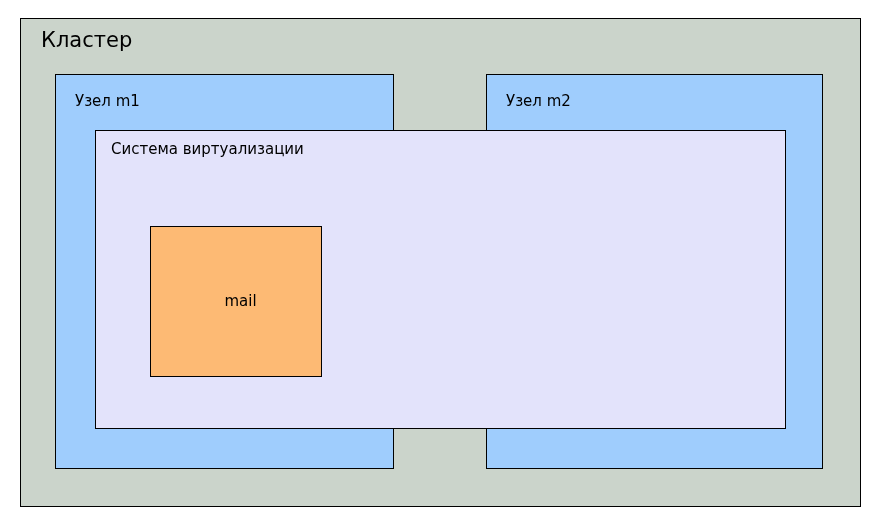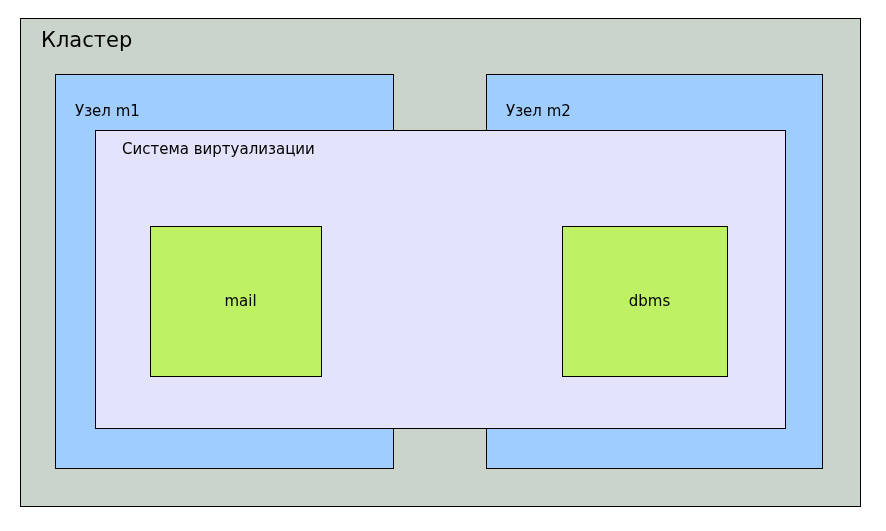--- a/index.html
+++ b/index.html
@@ -49,21 +49,21 @@
     top: 11px;
     font-size: 21px;
   }
 
   
   .node {
     background: #9fcdfd;
   }
   .node > .box-label {
     left: 10px;
-    top: 29px;
+    top: 19px;
     font-size: 15px;
   }
   .node-m1 {
     left: 55px;
     top: 74px;
     width: 339px;
     height: 395px;
   }
   .node-m2 {
     left: 486px;
@@ -74,30 +74,30 @@
 
   
   .virt-system {
     left: 95px;
     top: 130px;
     width: 691px;
     height: 299px;
     background: #e3e3fb;
   }
   .virt-system > .box-label {
-    left: 17px;
+    left: 6px;
     top: 11px;
     font-size: 15px;
   }
 
   
   .vm {
     top: 226px;
     height: 151px;
-    background: #bef264;
+    background: #fdba74;
     display: flex;
     align-items: center;
     justify-content: center;
   }
   .vm > .box-label {
     position: static;
     font-size: 15px;
   }
   .vm-mail   { left: 150px; width: 172px; }
   .vm-router { left: 356px; width: 171px; }
@@ -122,17 +122,14 @@
 
   <div class="box virt-system">
     <span class="box-label">Система виртуализации</span>
   </div>
 
   <div class="box vm vm-mail">
     <span class="box-label">mail</span>
   </div>
 
 
-  <div class="box vm vm-dbms">
-    <span class="box-label">dbms</span>
-  </div>
 
 </div>
 
 </body></html>

